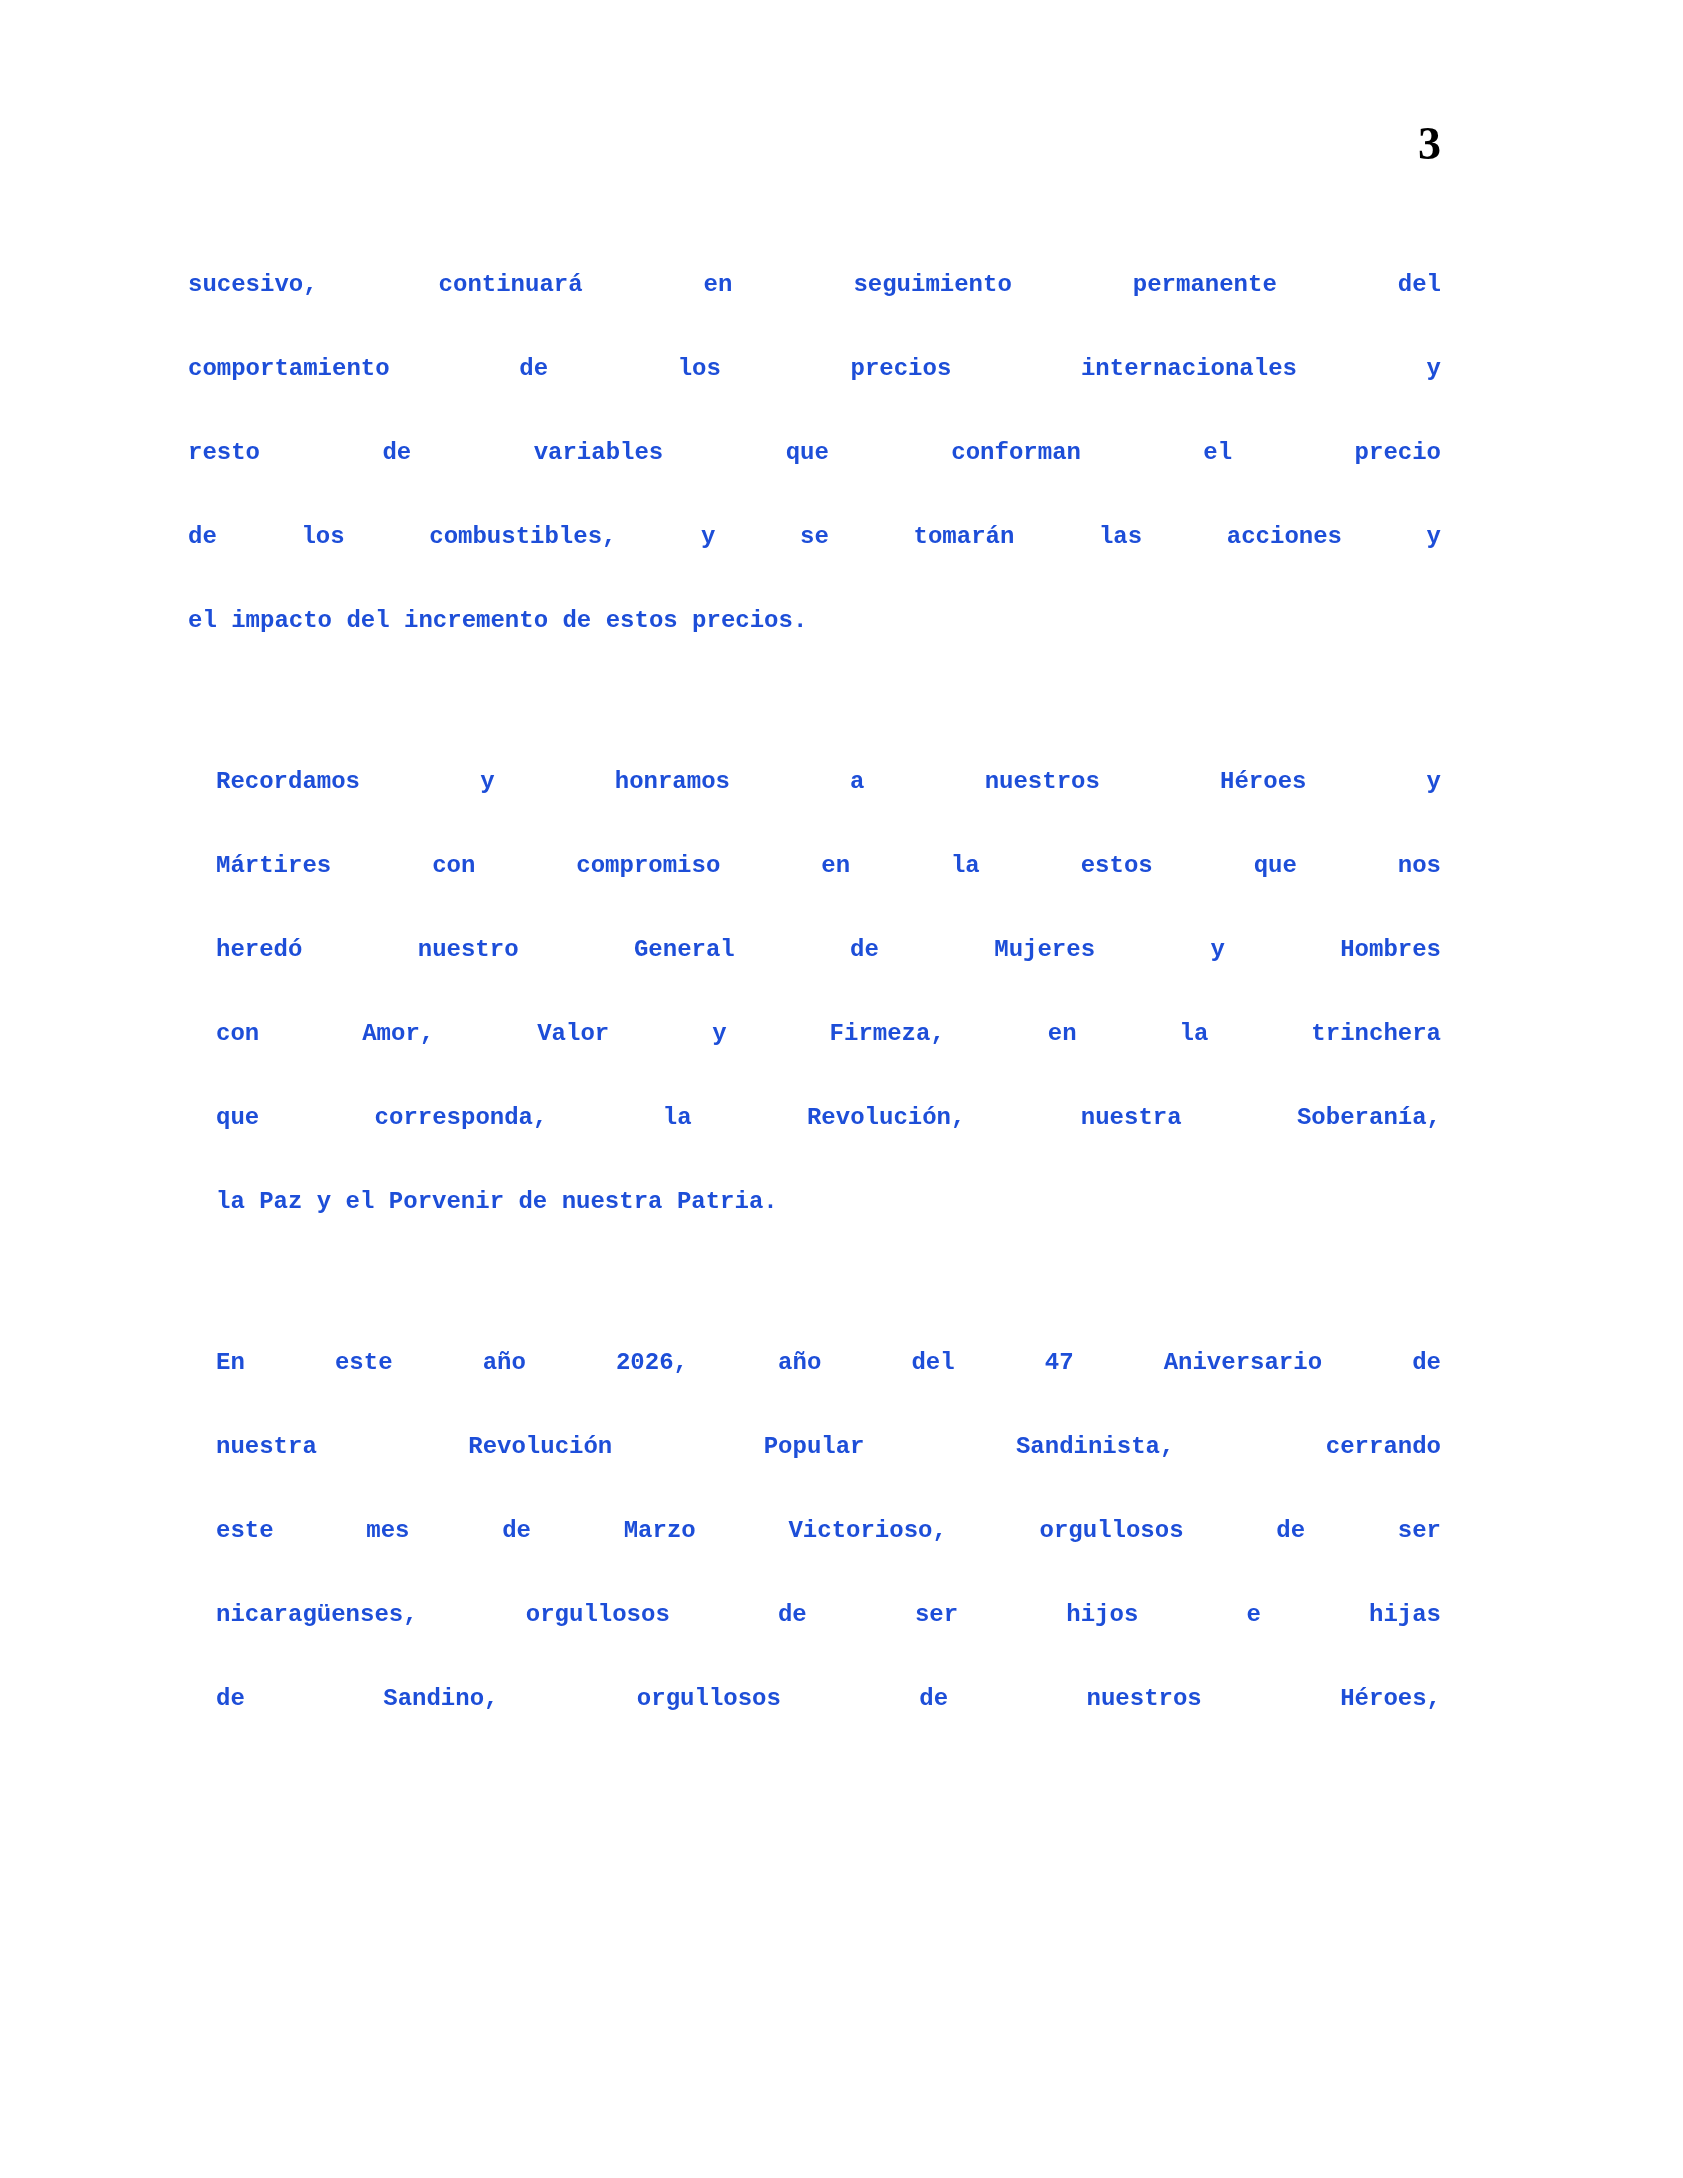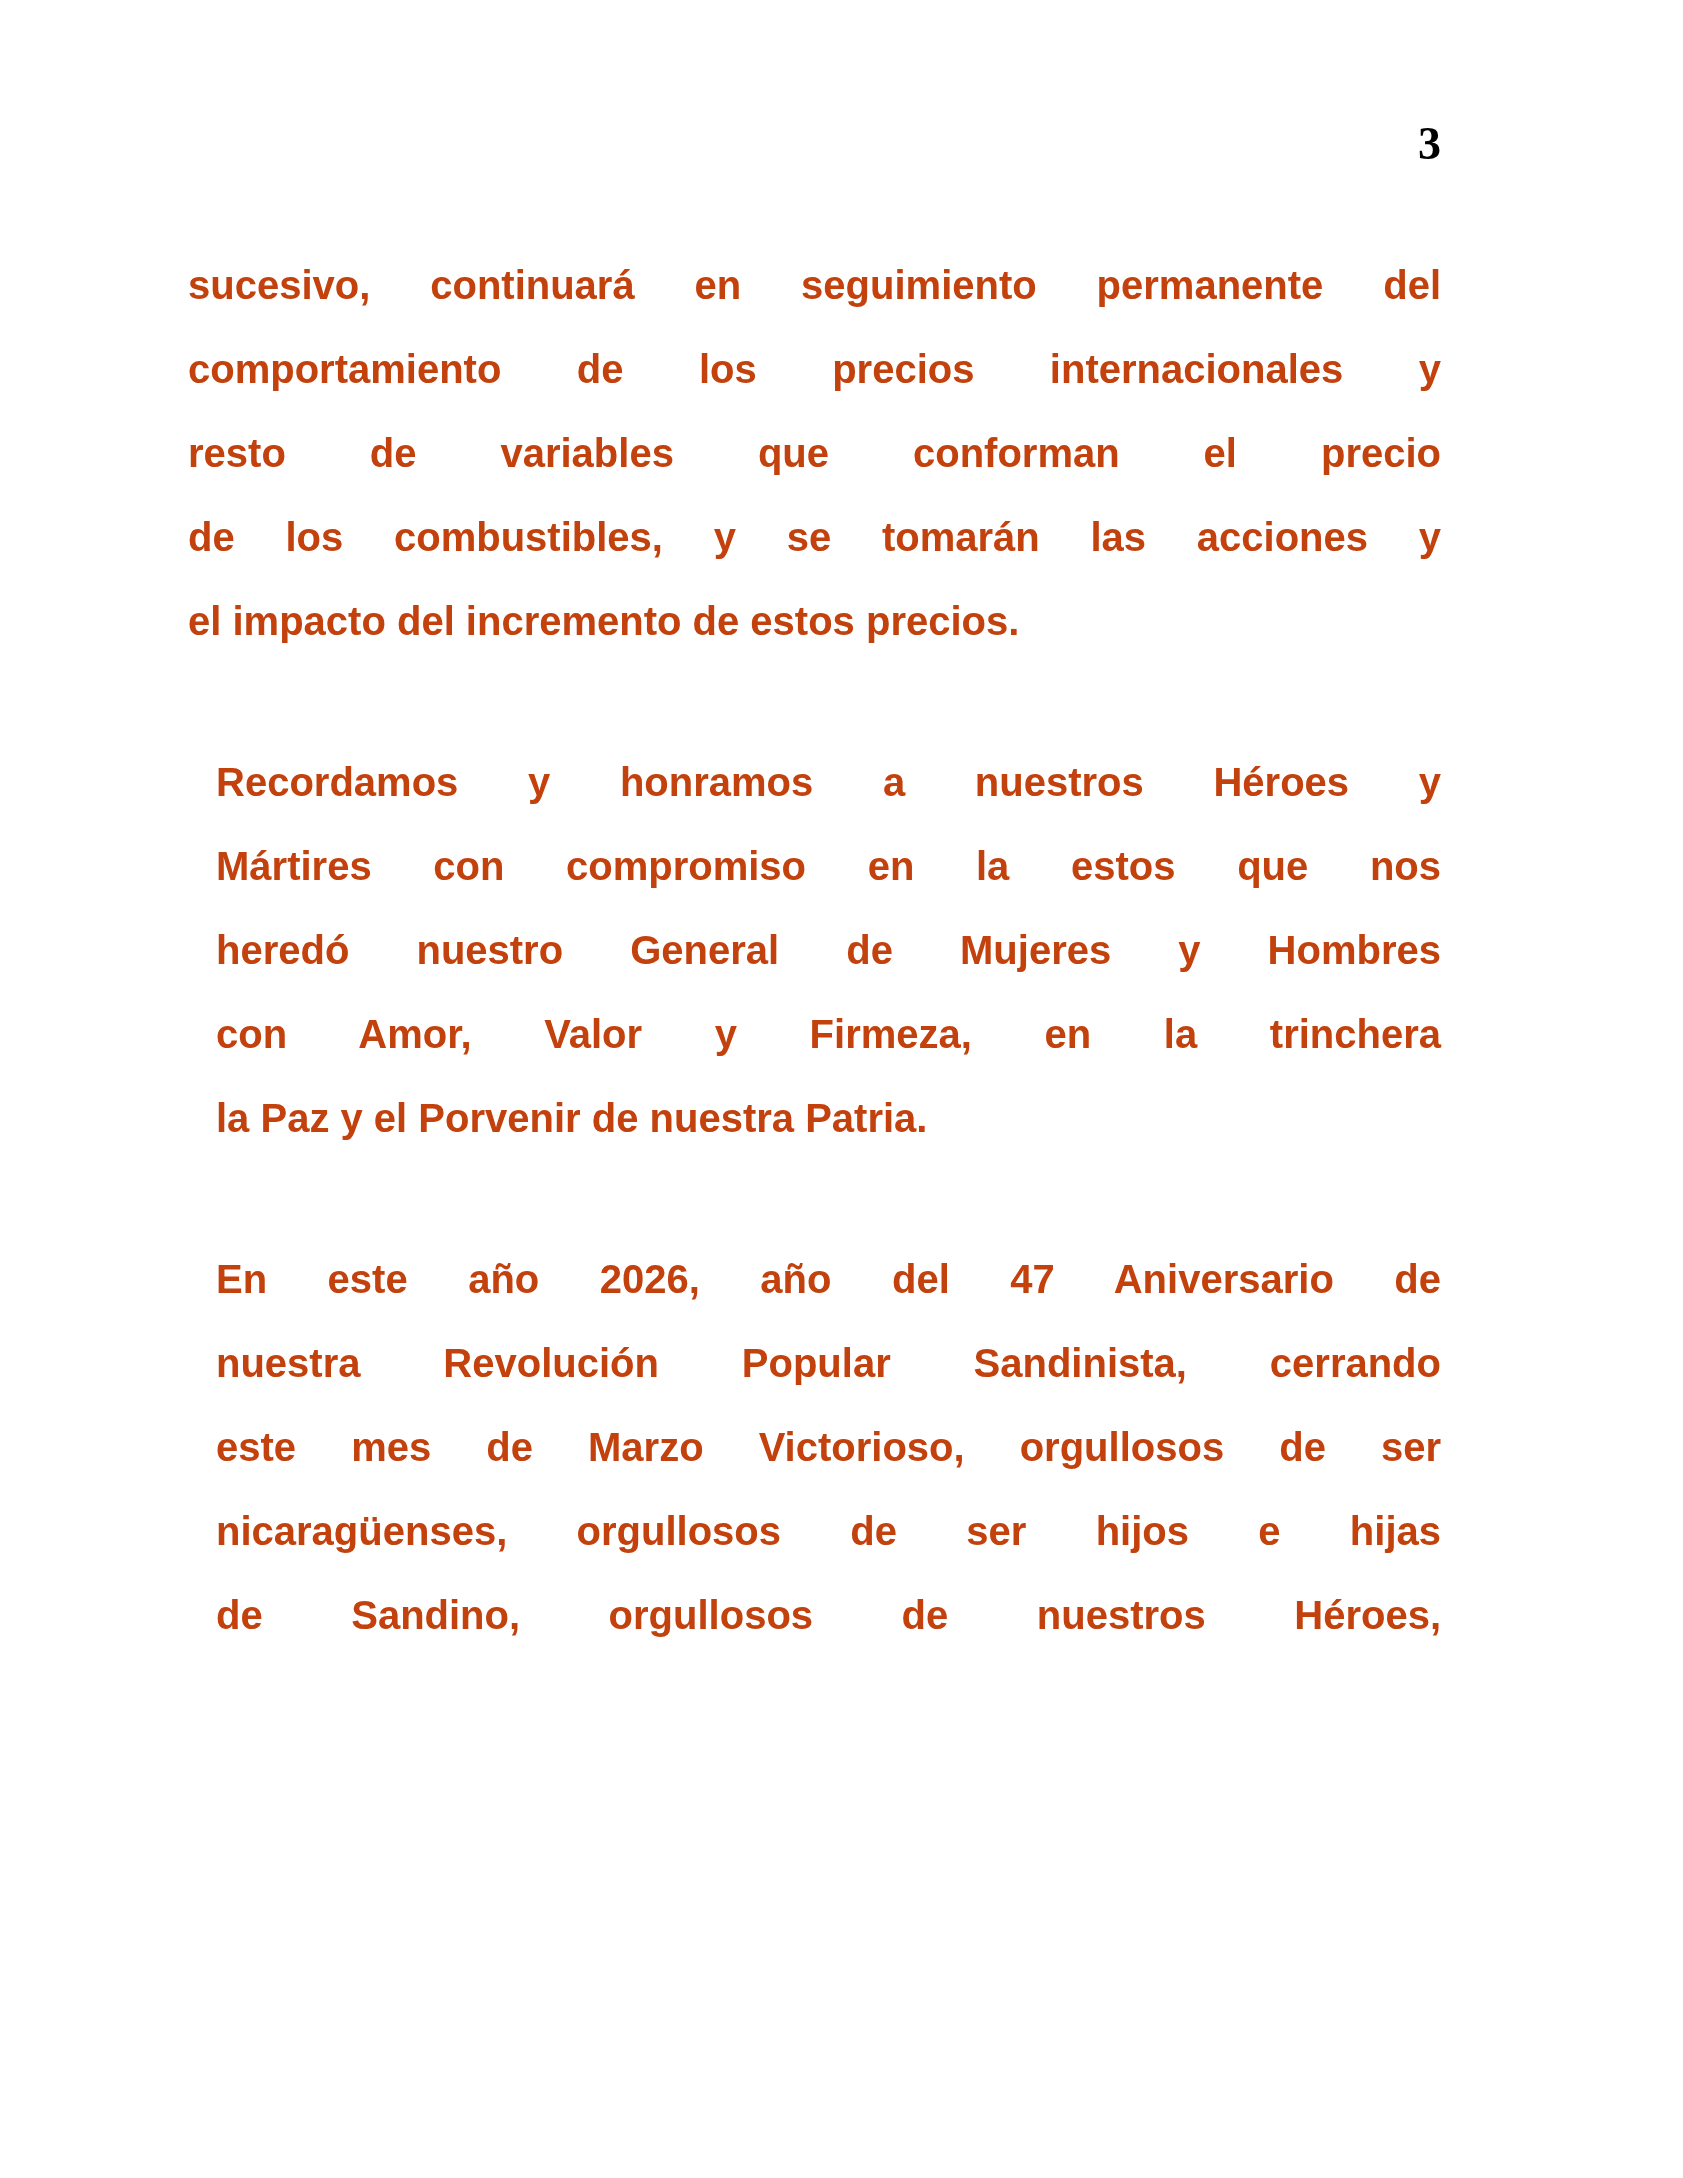--- a/index.html
+++ b/index.html
@@ -21,24 +21,24 @@
     font-family: "Liberation Serif", "DejaVu Serif", serif;
     font-weight: 700;
     font-size: 46px;
     color: #000000;
   }
   .content {
     position: absolute;
     left: 188px;
     top: 243px;
     width: 1253px;
-    font-family: Liberation Sans, sans-serif;
+    font-family: Liberation Mono, monospace;
     font-weight: 700;
-    font-size: 40px;
-    color: #c2410c;
+    font-size: 24px;
+    color: #1d4ed8;
   }
   .paragraph { margin: 0; padding: 0; }
   .paragraph + .paragraph { margin-top: 77px; margin-left: 28px; }
   .line {
     display: block;
     height: 84px;
     line-height: 84px;
     text-align: justify;
     text-align-last: justify;
     white-space: normal;
@@ -62,20 +62,21 @@
       <span class="line">resto de variables que conforman el precio</span>
       <span class="line">de los combustibles, y se tomarán las acciones y</span>
       <span class="line flushleft">el impacto del incremento de estos precios.</span>
     </div>
 
     <div class="paragraph">
       <span class="line">Recordamos y honramos a nuestros Héroes y</span>
       <span class="line">Mártires con compromiso en la estos que nos</span>
       <span class="line">heredó nuestro General de Mujeres y Hombres</span>
       <span class="line">con Amor, Valor y Firmeza, en la trinchera</span>
+      <span class="line">que corresponda, la Revolución, nuestra Soberanía,</span>
       <span class="line flushleft">la Paz y el Porvenir de nuestra Patria.</span>
     </div>
 
     <div class="paragraph">
       <span class="line">En este año 2026, año del 47 Aniversario de</span>
       <span class="line">nuestra Revolución Popular Sandinista, cerrando</span>
       <span class="line">este mes de Marzo Victorioso, orgullosos de ser</span>
       <span class="line">nicaragüenses, orgullosos de ser hijos e hijas</span>
       <span class="line">de Sandino, orgullosos de nuestros Héroes,</span>
     </div>

